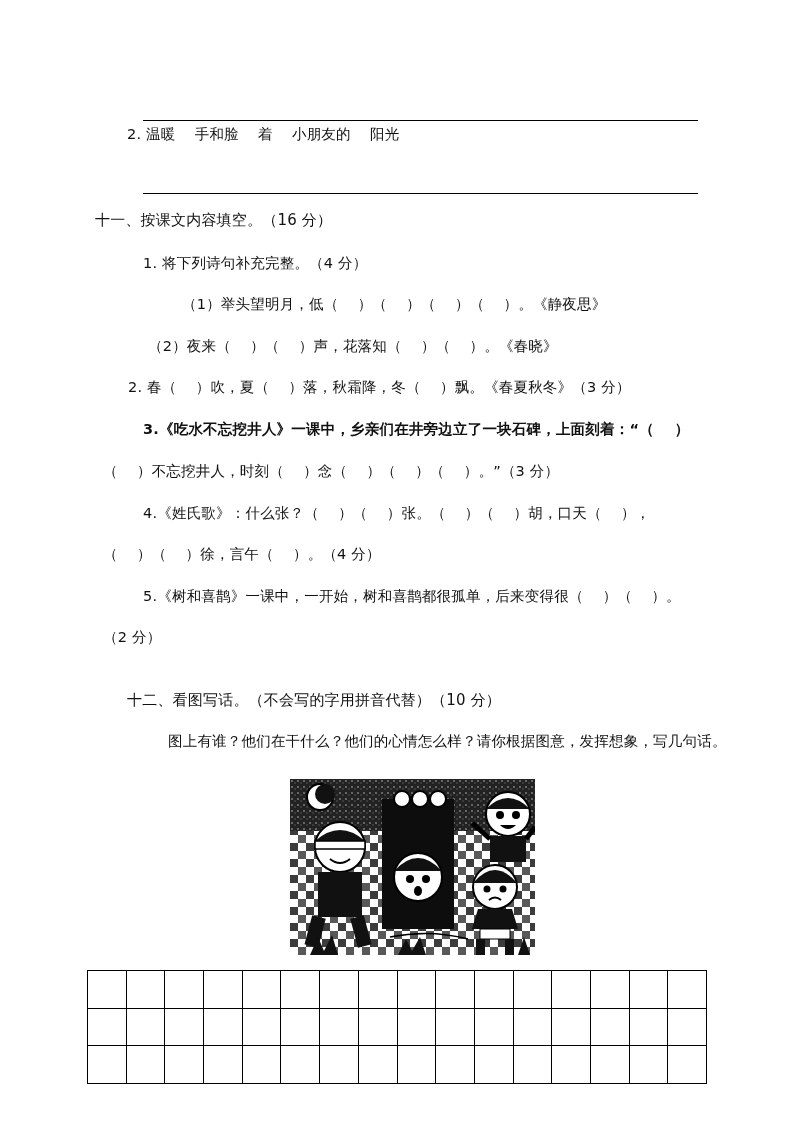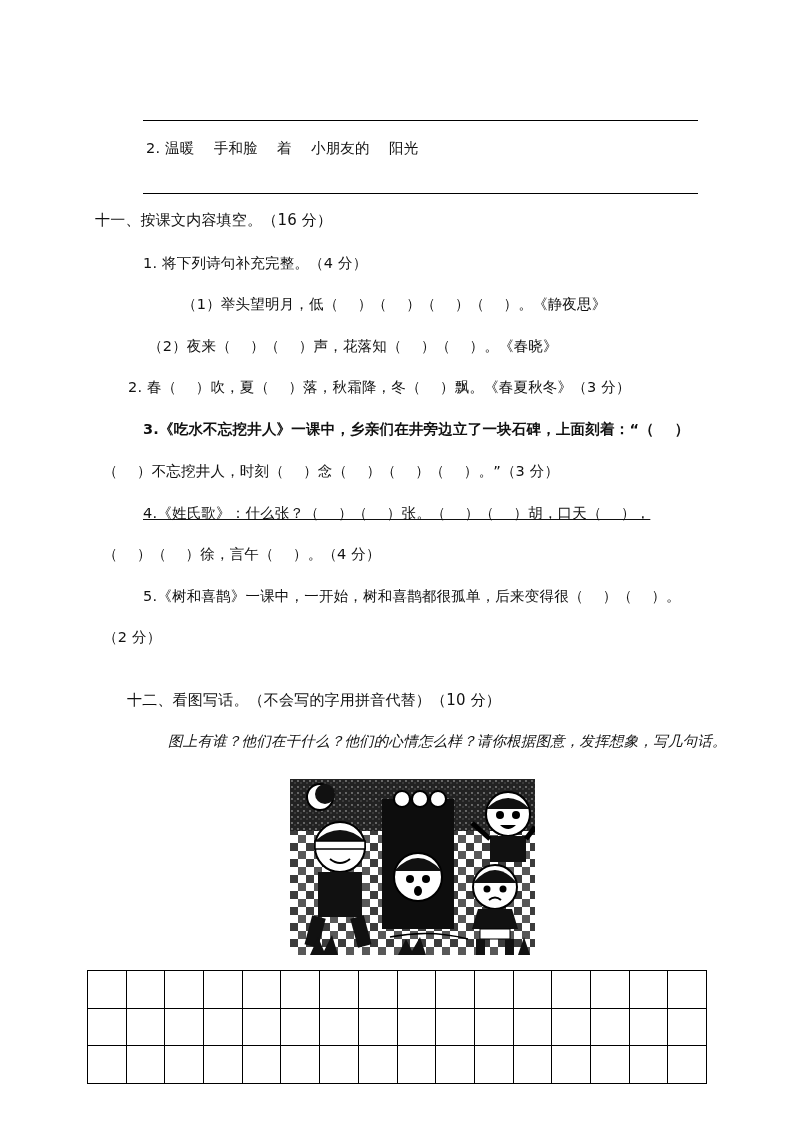--- a/index.html
+++ b/index.html
@@ -52,49 +52,49 @@
       border: 1.3px solid #000;
       padding: 0;
       height: 36.5px;
     }
   </style>
 </head>
 <body>
 
 <div class="rule" style="left:143px; top:120px; width:555px;"></div>
 
-<div class="line" style="left:127px; top:138px;margin-left:19px;">2. 温暖    手和脸    着    小朋友的    阳光</div>
+<div class="line" style="left:127px; top:124px;">2. 温暖    手和脸    着    小朋友的    阳光</div>
 
 <div class="rule" style="left:143px; top:193px; width:555px;"></div>
 
 <div class="line heading" style="left:95px; top:210px;">十一、按课文内容填空。（16 分）</div>
 
 <div class="line" style="left:143px; top:253px;">1. 将下列诗句补充完整。（4 分）</div>
 
 <div class="line" style="left:148px; top:294px;margin-left:34px;">（1）举头望明月，低（    ）（    ）（    ）（    ）。《静夜思》</div>
 
 <div class="line" style="left:148px; top:336px;">（2）夜来（    ）（    ）声，花落知（    ）（    ）。《春晓》</div>
 
 <div class="line" style="left:128px; top:377px;">2. 春（    ）吹，夏（    ）落，秋霜降，冬（    ）飘。《春夏秋冬》（3 分）</div>
 
 <div class="line" style="left:143px; top:419px;font-weight:bold;">3.《吃水不忘挖井人》一课中，乡亲们在井旁边立了一块石碑，上面刻着：“（    ）</div>
 
 <div class="line" style="left:103px; top:461px;">（    ）不忘挖井人，时刻（    ）念（    ）（    ）（    ）。”（3 分）</div>
 
-<div class="line" style="left:143px; top:503px;text-decoration:underline;">4.《姓氏歌》：什么张？（    ）（    ）张。（    ）（    ）胡，口天（    ），</div>
+<div class="line" style="left:143px; top:503px;">4.《姓氏歌》：什么张？（    ）（    ）张。（    ）（    ）胡，口天（    ），</div>
 
 <div class="line" style="left:103px; top:544px;text-align:center;">（    ）（    ）徐，言午（    ）。（4 分）</div>
 
 <div class="line" style="left:143px; top:586px;">5.《树和喜鹊》一课中，一开始，树和喜鹊都很孤单，后来变得很（    ）（    ）。</div>
 
 <div class="line" style="left:103px; top:627px;">（2 分）</div>
 
 <div class="line heading" style="left:127px; top:690px;">十二、看图写话。（不会写的字用拼音代替）（10 分）</div>
 
-<div class="line" style="left:168px; top:731px;font-style:italic;">图上有谁？他们在干什么？他们的心情怎么样？请你根据图意，发挥想象，写几句话。</div>
+<div class="line" style="left:168px; top:731px;">图上有谁？他们在干什么？他们的心情怎么样？请你根据图意，发挥想象，写几句话。</div>
 
 <div class="picture">
   <svg width="245" height="176" viewBox="0 0 245 176" xmlns="http://www.w3.org/2000/svg">
     <defs>
       <pattern id="checker" width="16" height="16" patternUnits="userSpaceOnUse">
         <rect width="16" height="16" fill="#ffffff"></rect>
         <rect width="8" height="8" fill="#1a1a1a"></rect>
         <rect x="8" y="8" width="8" height="8" fill="#3a3a3a"></rect>
       </pattern>
       <pattern id="speckle" width="6" height="6" patternUnits="userSpaceOnUse">

